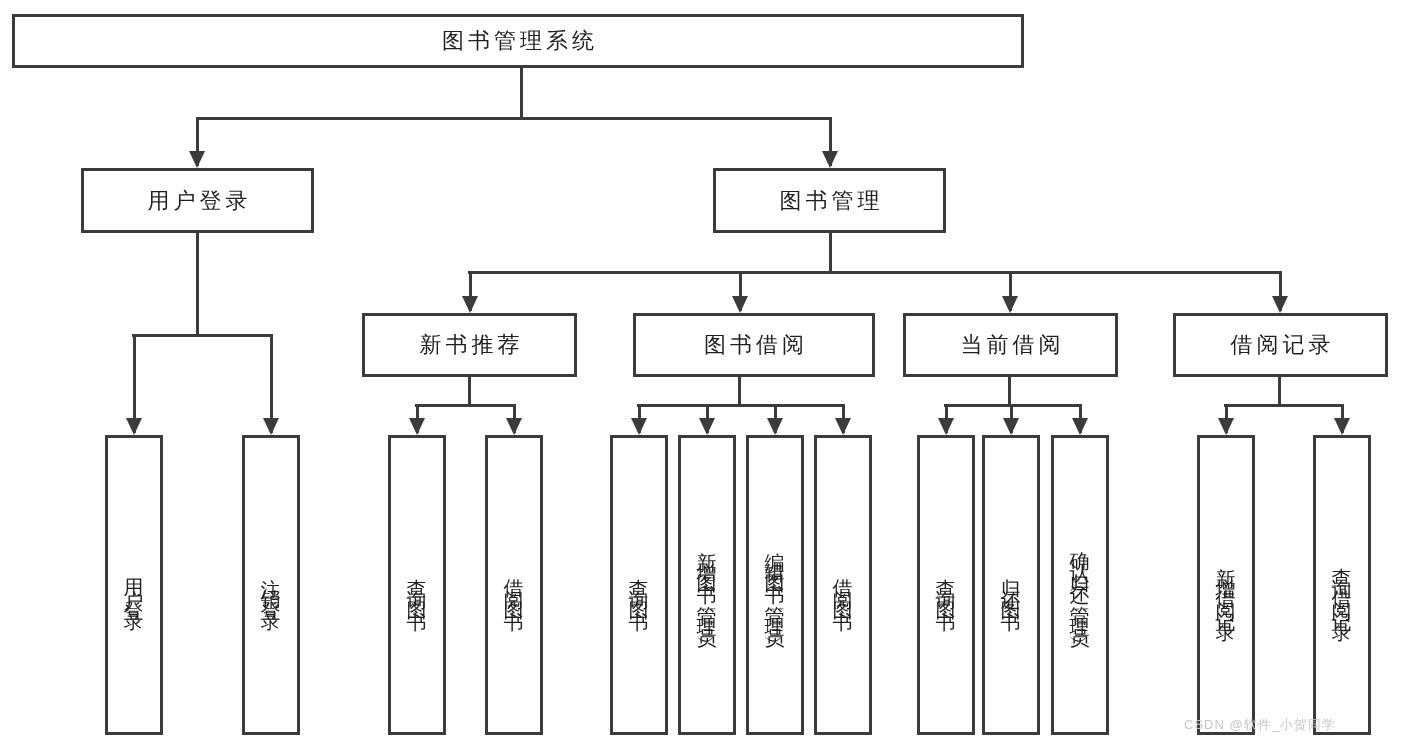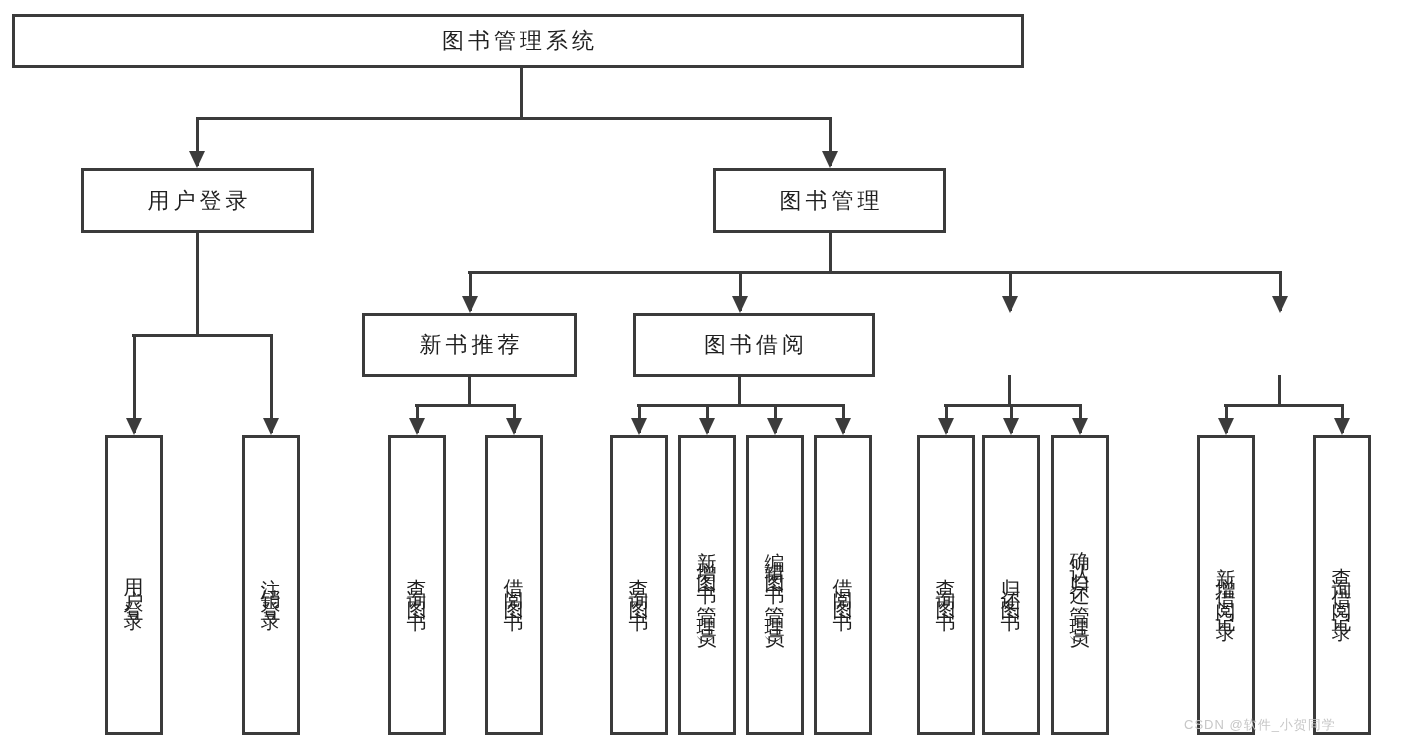--- a/index.html
+++ b/index.html
@@ -120,20 +120,22 @@
   <div class="arrow" style="left:1218px;top:404px;height:31px;"></div>
   <div class="arrow" style="left:1334px;top:404px;height:31px;"></div>
 
   <div class="hbox" style="left:12px;top:14px;width:1012px;height:54px;">图书管理系统</div>
 
   <div class="hbox" style="left:81px;top:168px;width:233px;height:65px;">用户登录</div>
   <div class="hbox" style="left:362px;top:313px;width:215px;height:64px;">新书推荐</div>
 
   <div class="hbox" style="left:713px;top:168px;width:233px;height:65px;">图书管理</div>
   <div class="hbox" style="left:633px;top:313px;width:242px;height:64px;">图书借阅</div>
+  <div class="hbox" style="left:903px;top:313px;width:215px;height:64px;">当前借阅</div>
+  <div class="hbox" style="left:1173px;top:313px;width:215px;height:64px;">借阅记录</div>
 
   <div class="vbox" style="left:105px;">用户登录</div>
   <div class="vbox" style="left:242px;">注销登录</div>
 
   <div class="vbox" style="left:388px;">查询图书</div>
   <div class="vbox" style="left:485px;">借阅图书</div>
 
   <div class="vbox" style="left:610px;">查询图书</div>
   <div class="vbox" style="left:678px;">新增图书（管理员）</div>
   <div class="vbox" style="left:746px;">编辑图书（管理员）</div>

